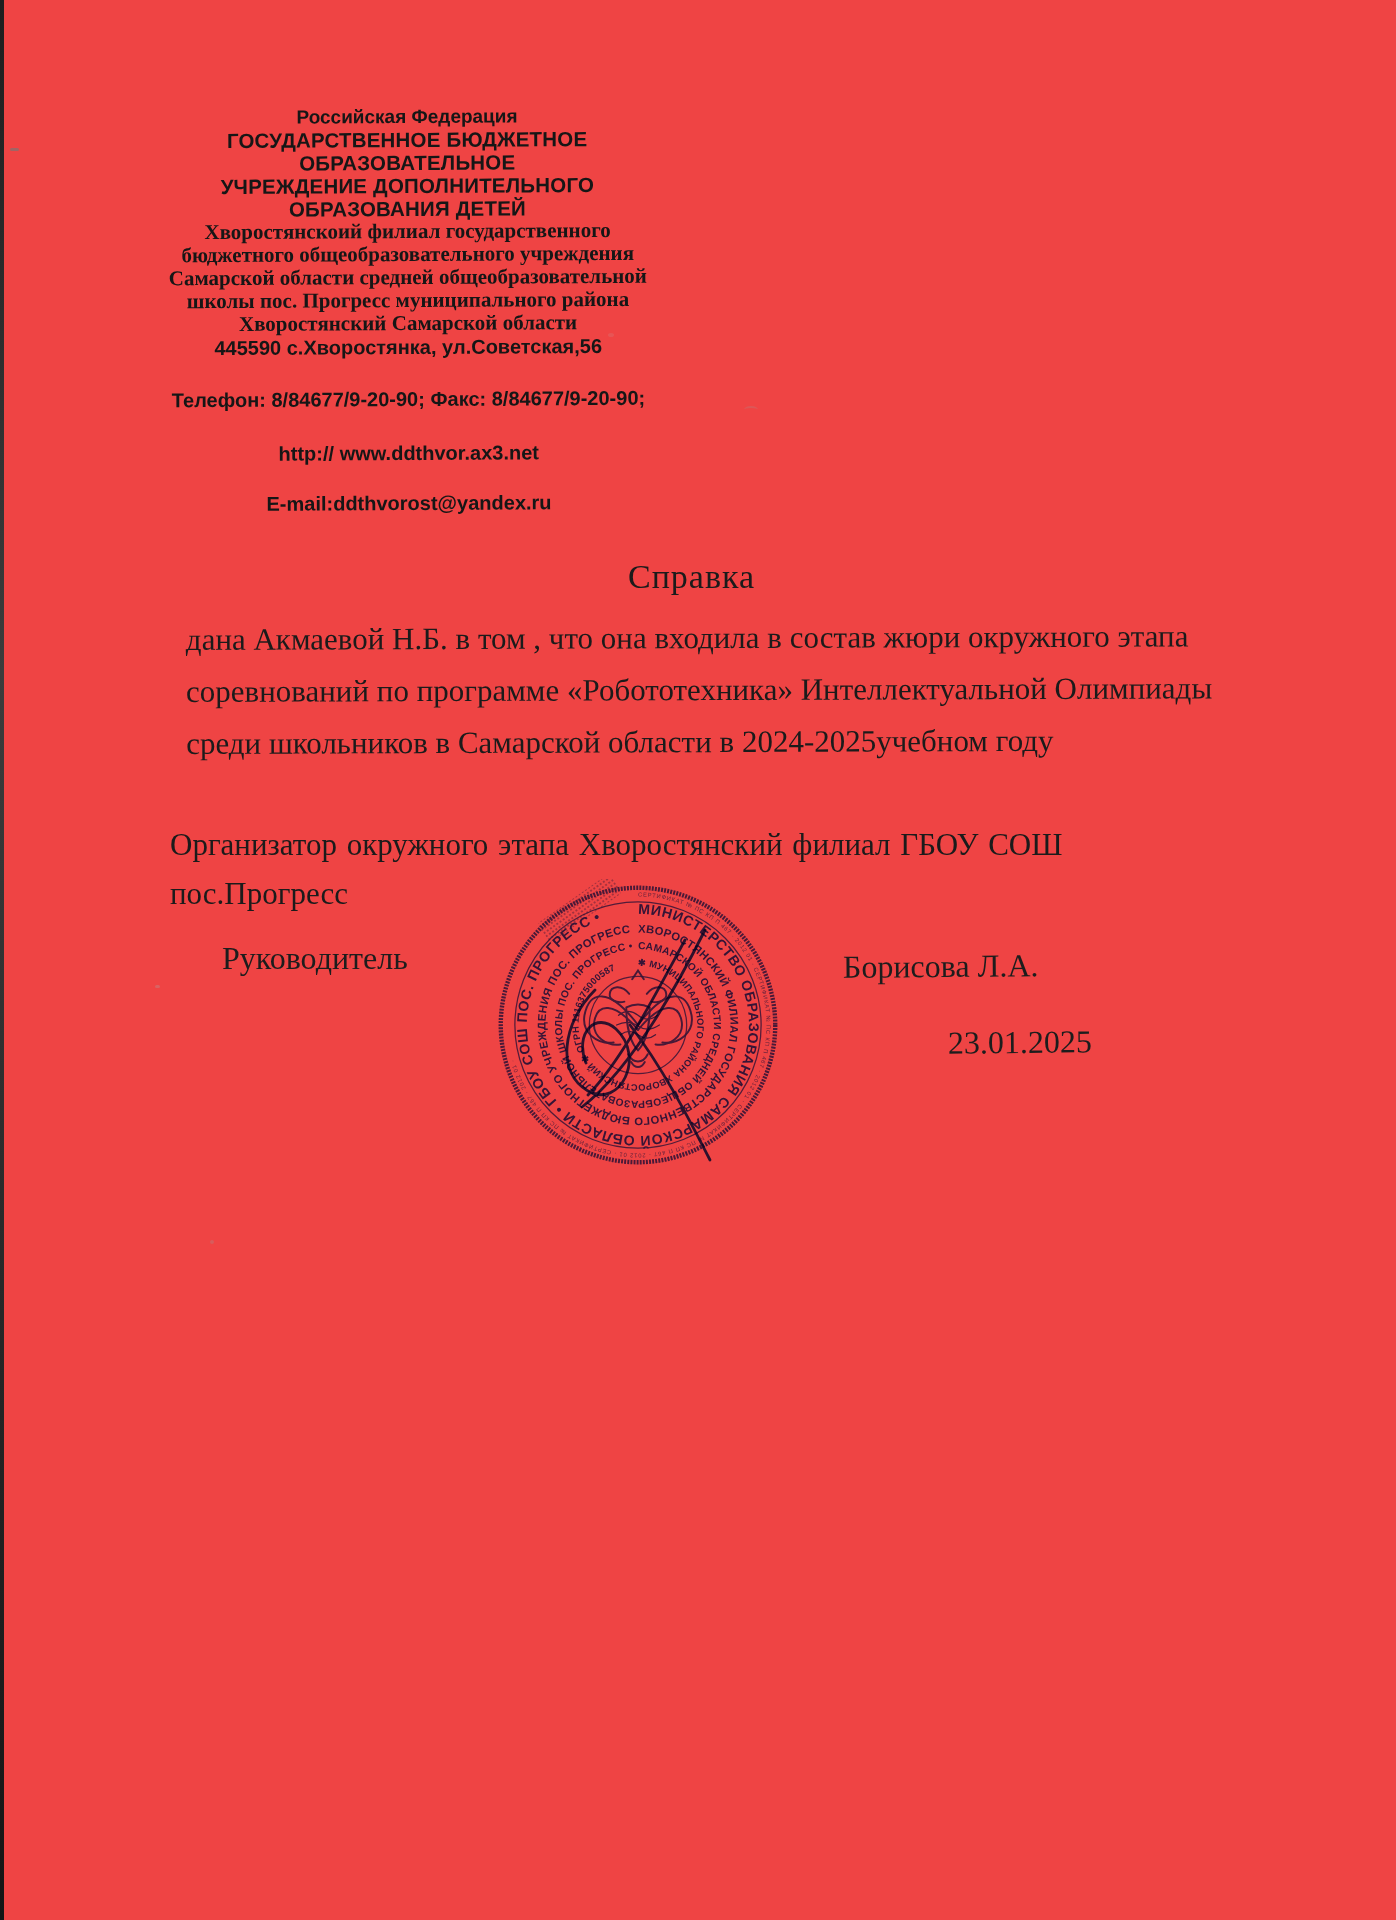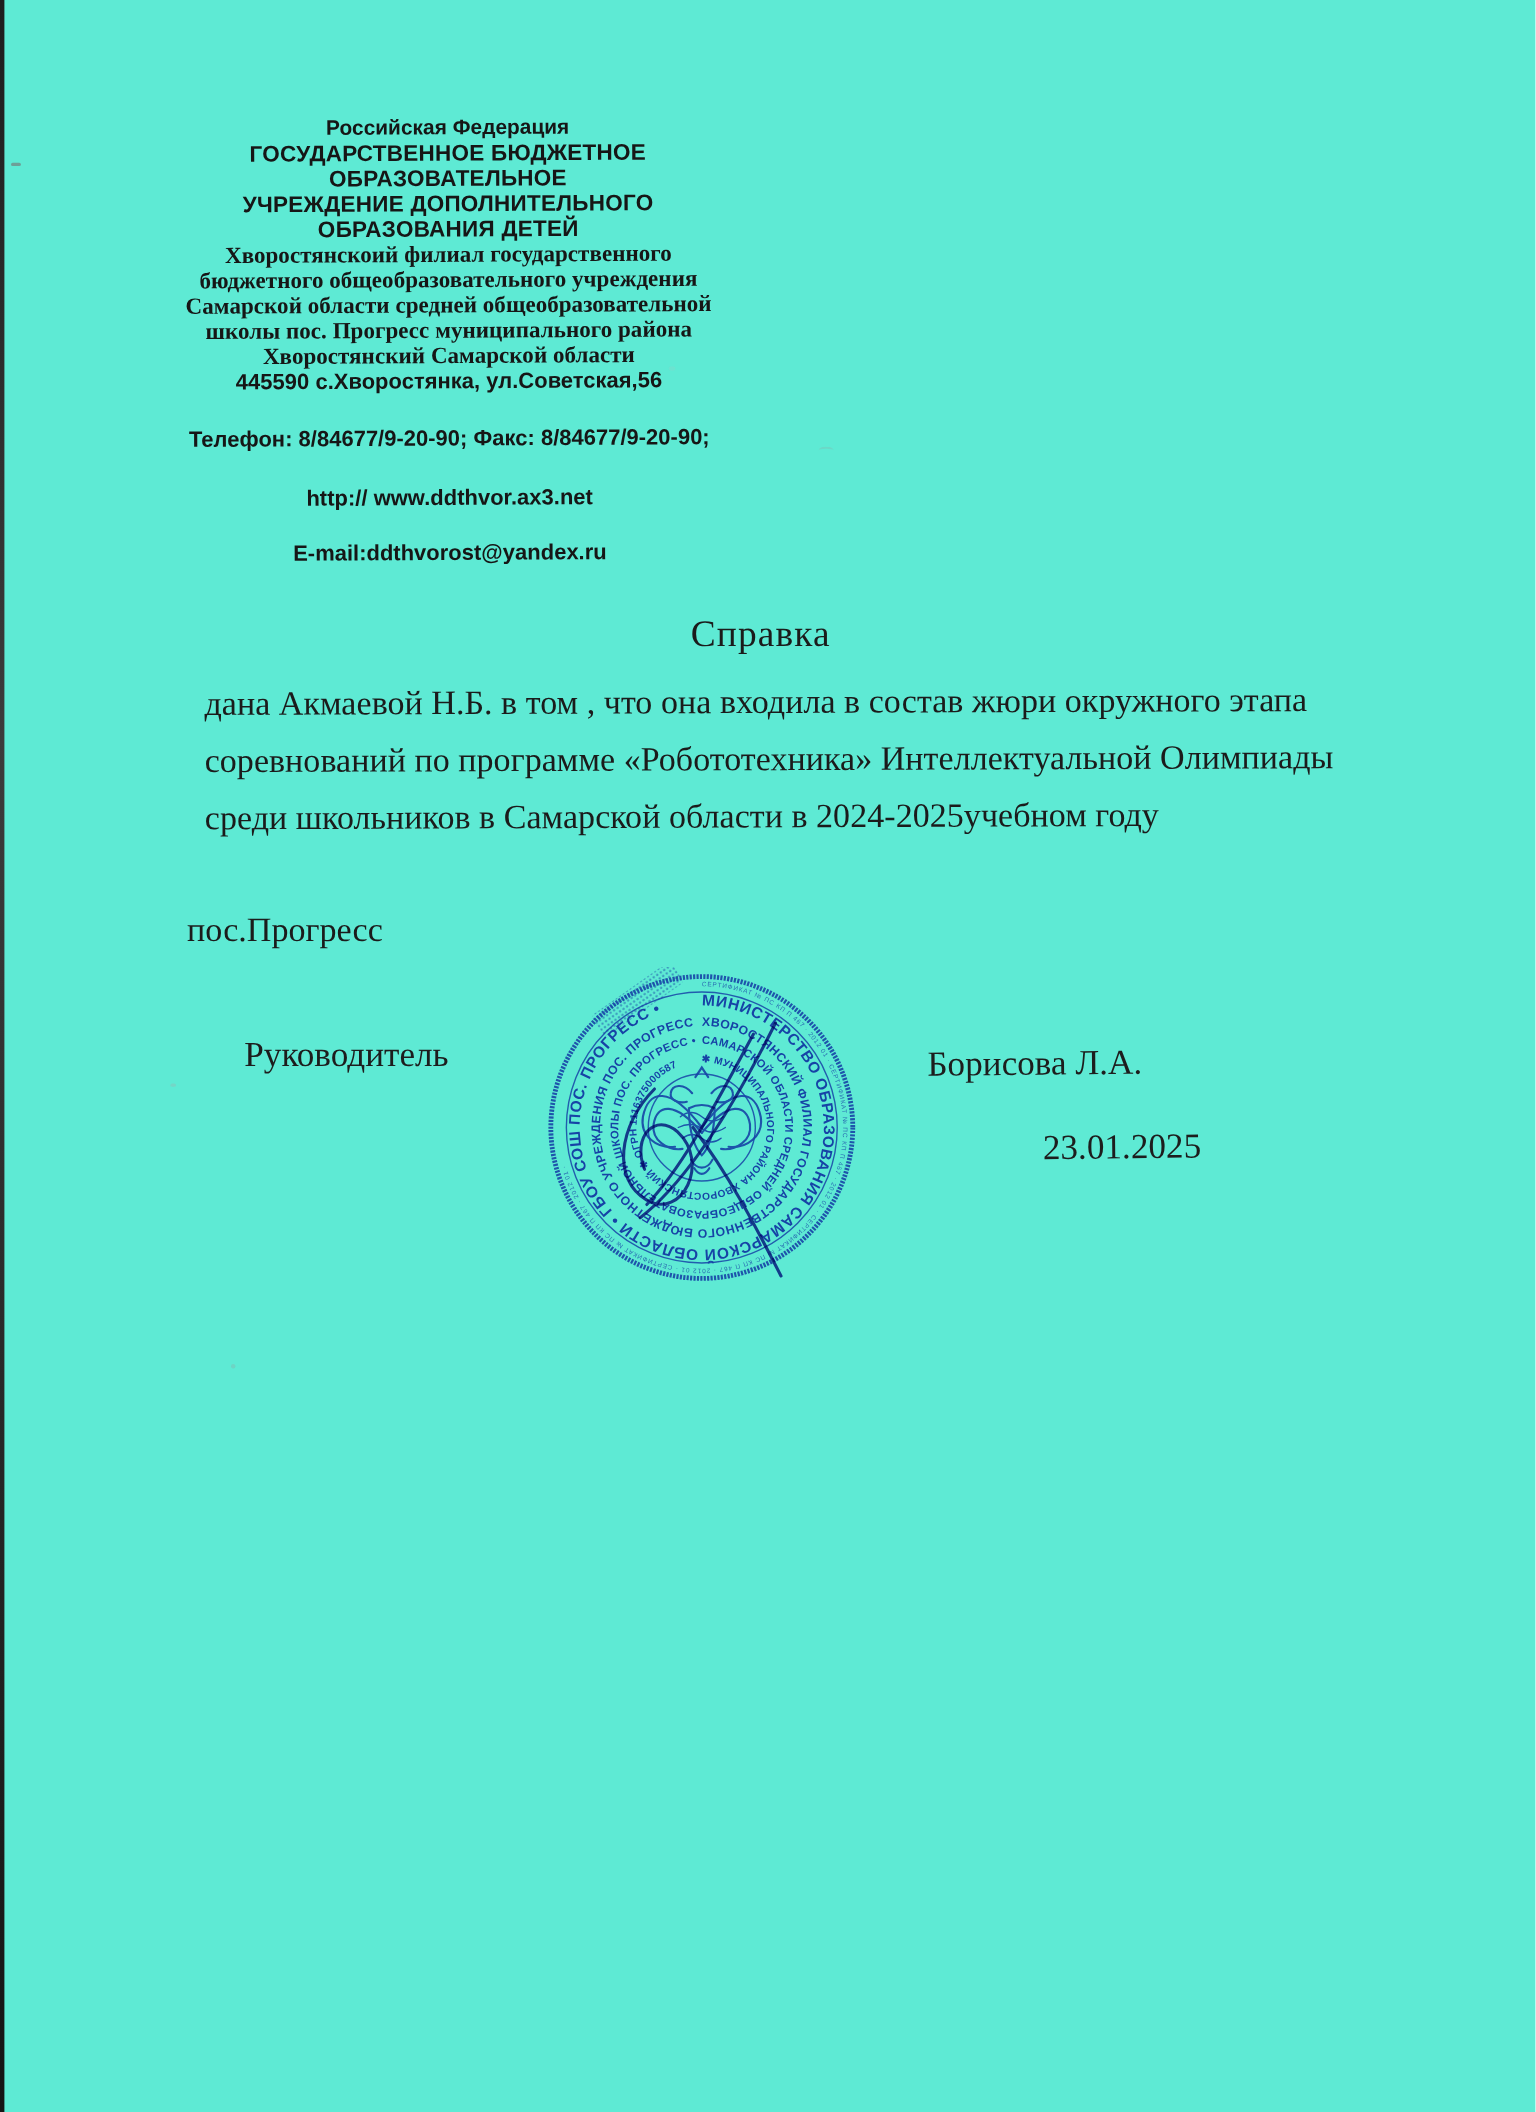--- a/index.html
+++ b/index.html
@@ -1,19 +1,19 @@
 <!DOCTYPE html>
 <html><head>
 <meta charset="utf-8">
 <style>
   html,body{margin:0;padding:0;background:#ffffff;}
   .page{
     position:relative;
     width:1396px;height:1920px;
-    background:#5eead4;
+    background:#ef4444;
     overflow:hidden;
     font-family:"Liberation Serif", serif;
     color:#1d1d1d;
   }
   .scan-edge{
     position:absolute;left:0;top:0;width:4px;height:100%;
     background:linear-gradient(180deg,#1e1e1e 0%,#3c3c3c 35%,#262626 70%,#151515 100%);
   }
   
   .letterhead{
@@ -89,20 +89,21 @@
 
   <div class="doc-title">Справка</div>
 
   <div class="paragraph">
     <div>дана Акмаевой Н.Б. в том , что она входила в состав жюри окружного этапа</div>
     <div>соревнований по программе «Робототехника» Интеллектуальной Олимпиады</div>
     <div>среди школьников в Самарской области в 2024-2025учебном году</div>
   </div>
 
   <div class="organizer">
+    <div>Организатор окружного этапа Хворостянский филиал ГБОУ СОШ</div>
     <div>пос.Прогресс</div>
   </div>
 
   <div class="sign-role">Руководитель</div>
   <div class="sign-name">Борисова Л.А.</div>
   <div class="sign-date">23.01.2025</div>
 
   <svg class="stamp" viewBox="0 0 300 300" aria-hidden="true">
     <defs>
       <pattern id="ht" width="4" height="4" patternUnits="userSpaceOnUse">

